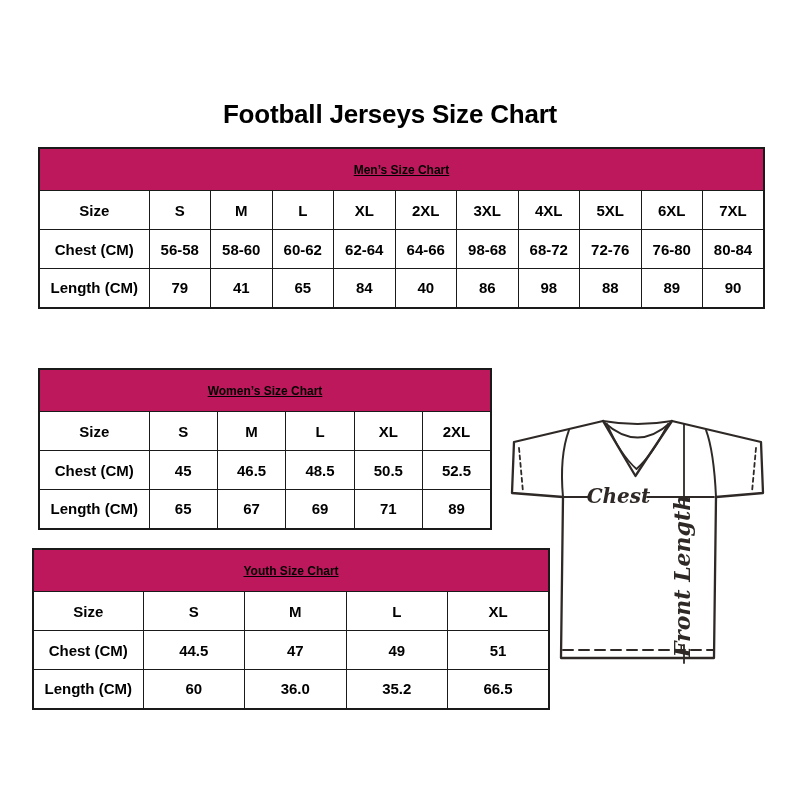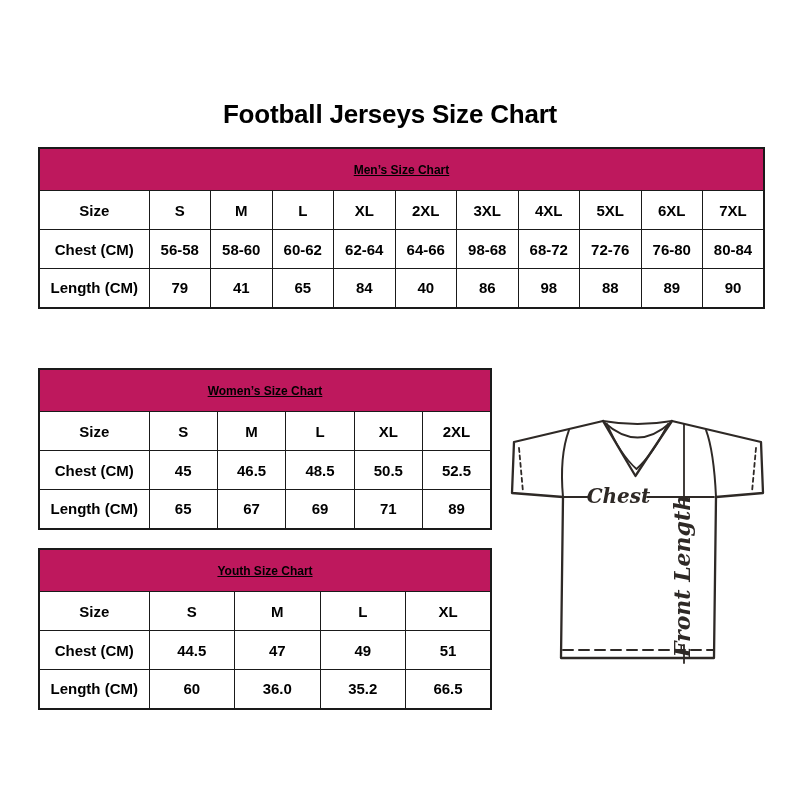--- a/index.html
+++ b/index.html
@@ -25,21 +25,21 @@
   }
   table.size-table thead th{
     background:#be185d;font-size:12px;height:41px;text-decoration:underline;
   }
   table.size-table tbody td{font-size:15px;}
   table.size-table thead tr{height:41px;}
   table.size-table tbody tr{height:39px;margin-left:42px;}
   col.c0{width:110px;}
   #mens-table{left:38px;top:147px;width:727px;}
   #womens-table{left:38px;top:368px;width:454px;}
-  #youth-table{left:38px;top:548px;width:454px;}
+  #youth-table{left:32px;top:548px;width:518px;}
   #jersey-svg{position:absolute;left:505px;top:405px;}
   .jersey-label{
     font-family:"DejaVu Serif","Liberation Serif",serif;
     font-style:italic;font-weight:bold;fill:#2e2926;
   }
 </style>
 </head>
 <body>
 
 <div>

